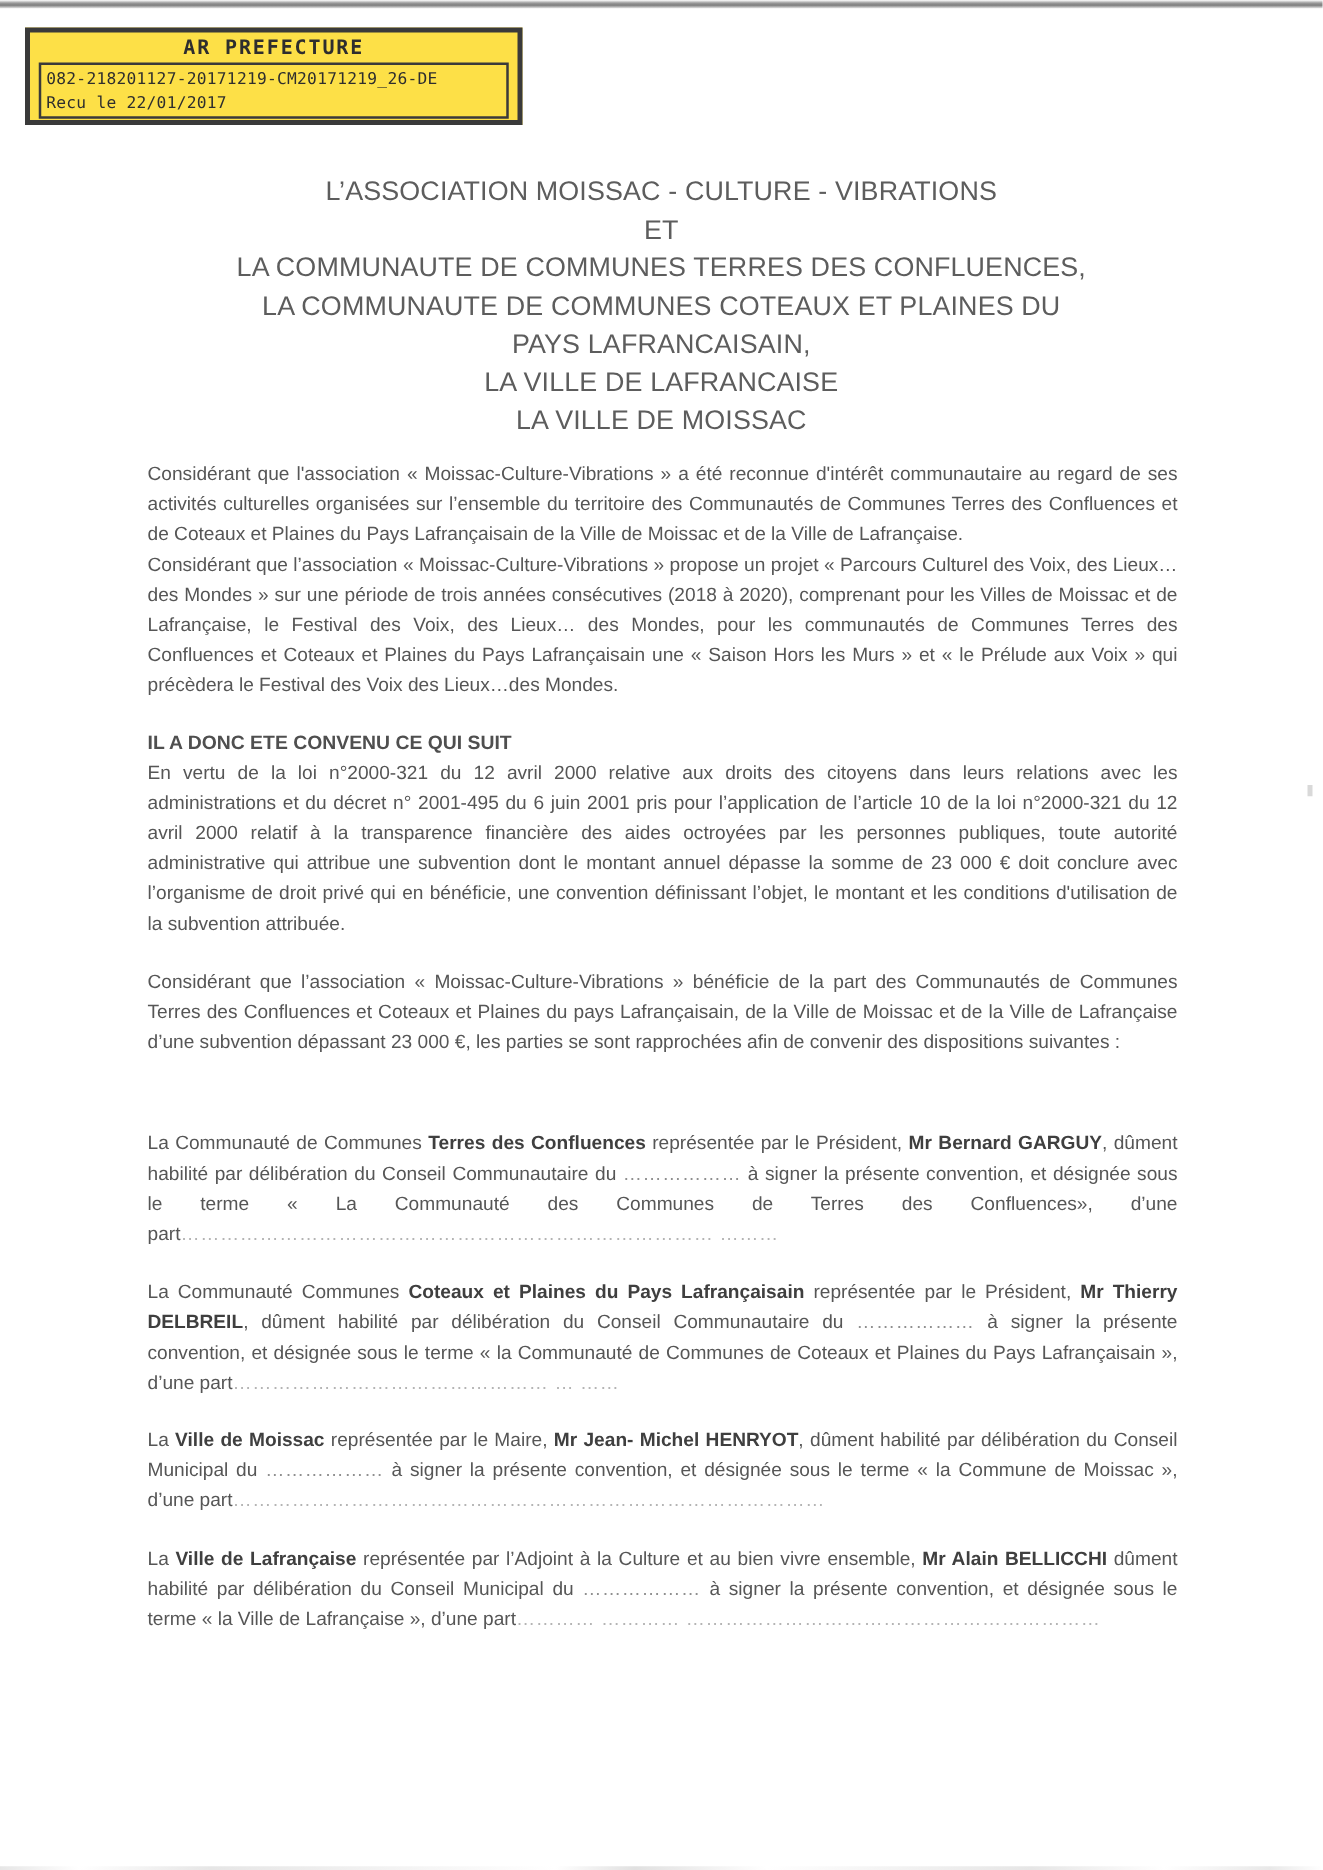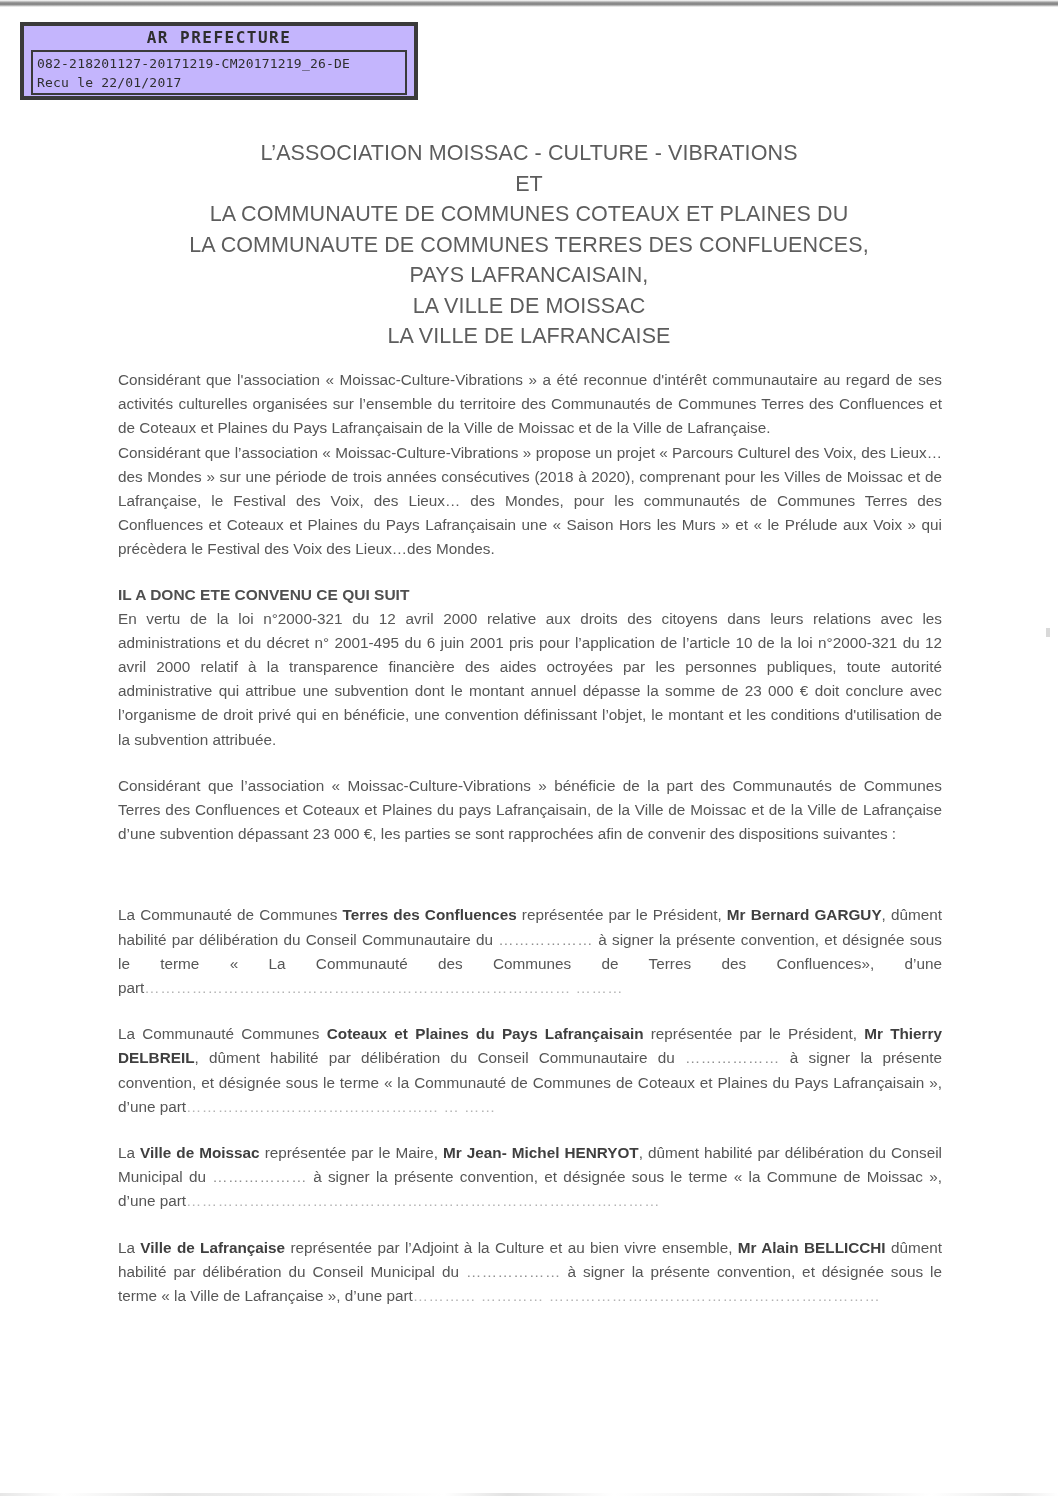--- a/index.html
+++ b/index.html
@@ -46,21 +46,21 @@
   }
 
   
   .stamp {
     position: absolute;
     left: 20px;
     top: 22px;
     width: 398px;
     height: 78px;
     border: 4px solid #3a3a3a;
-    background: #c4b5fd;
+    background: #fde047;
     box-sizing: border-box;
   }
   .stamp-title {
     text-align: center;
     font-family: "DejaVu Sans Mono", monospace;
     font-size: 16px;
     font-weight: bold;
     letter-spacing: 1.5px;
     color: #2e2e2e;
     margin-top: 3px;
@@ -144,25 +144,25 @@
   <div class="stamp-title">AR PREFECTURE</div>
   <div class="stamp-box">
     <div class="stamp-line">082-218201127-20171219-CM20171219_26-DE</div>
     <div class="stamp-line">Recu le 22/01/2017</div>
   </div>
 </div>
 
 <div class="doc-title">
   <div class="tline">L’ASSOCIATION MOISSAC - CULTURE - VIBRATIONS</div>
   <div class="tline">ET</div>
+  <div class="tline">LA COMMUNAUTE DE COMMUNES TERRES DES CONFLUENCES,</div>
   <div class="tline">LA COMMUNAUTE DE COMMUNES COTEAUX ET PLAINES DU</div>
-  <div class="tline">LA COMMUNAUTE DE COMMUNES TERRES DES CONFLUENCES,</div>
   <div class="tline">PAYS LAFRANCAISAIN,</div>
+  <div class="tline">LA VILLE DE LAFRANCAISE</div>
   <div class="tline">LA VILLE DE MOISSAC</div>
-  <div class="tline">LA VILLE DE LAFRANCAISE</div>
 </div>
 
 <div class="content">
 
   <p class="para">Considérant que l'association « Moissac-Culture-Vibrations »  a été reconnue d'intérêt communautaire au regard de ses activités culturelles organisées sur l’ensemble du territoire des Communautés de Communes Terres des Confluences et de Coteaux et Plaines du Pays Lafrançaisain de la Ville de Moissac et de  la Ville de Lafrançaise.</p>
   <p class="para">Considérant que l’association « Moissac-Culture-Vibrations » propose un projet « Parcours Culturel des Voix, des Lieux…des Mondes » sur une période de trois années consécutives (2018 à 2020), comprenant pour les Villes de Moissac et de Lafrançaise, le Festival des Voix, des Lieux… des Mondes, pour les communautés de Communes Terres des Confluences et Coteaux et Plaines du Pays Lafrançaisain une « Saison Hors les Murs » et « le Prélude aux Voix » qui précèdera le Festival des Voix des Lieux…des Mondes.</p>
 
   <div class="gap-md"></div>
 
   <div class="h-section">IL A DONC ETE CONVENU CE QUI SUIT</div>

